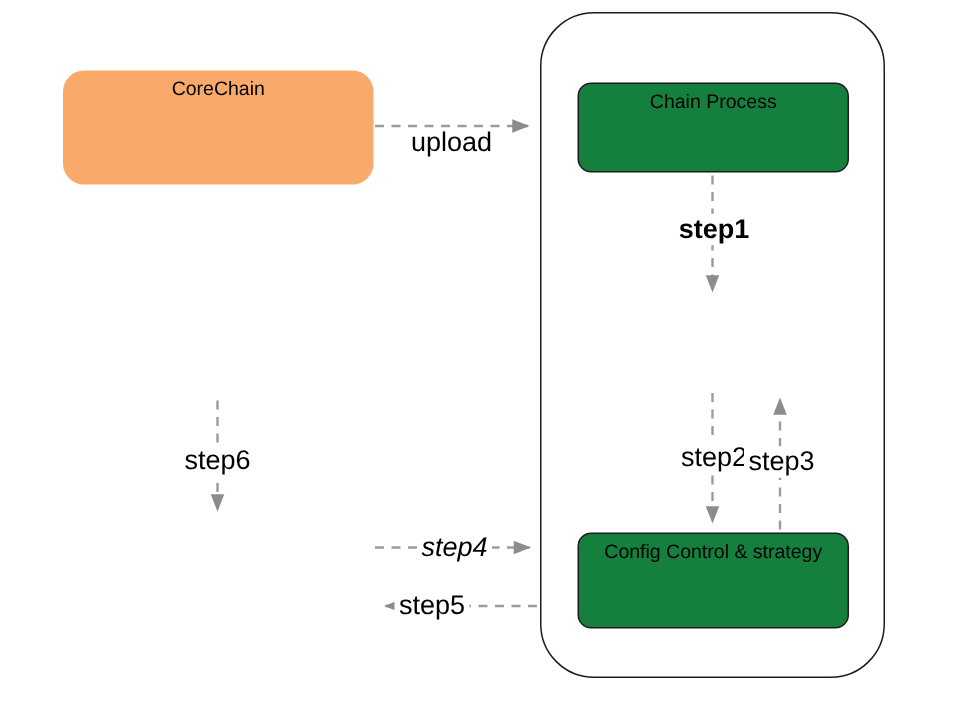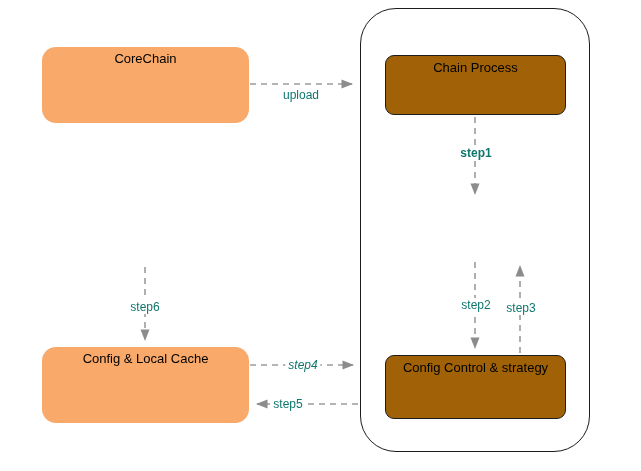--- a/index.html
+++ b/index.html
@@ -12,24 +12,24 @@
     border:1px solid #1c1c1c; border-radius:36px; box-sizing:border-box;
     background:transparent;
   }
   svg.edges { position:absolute; left:0; top:0; width:641px; height:471px; pointer-events:none; }
   .node {
     position:absolute; display:flex; align-items:flex-start; justify-content:center;
     text-align:center; font-size:13px; color:#000; box-sizing:border-box;
     line-height:1.2; padding:4px;
   }
   .node.orange { background:#f9a96a; border-radius:14px; }
-  .node.white  { background:#a16207; border:1px solid #1c1c1c; border-radius:9px; }
+  .node.white  { background:#15803d; border:1px solid #1c1c1c; border-radius:9px; }
   .edge-label {
     position:absolute; transform:translate(-50%,-50%);
-    background:#ffffff; padding:0 3px; font-size:12px; color:#0f766e;
+    background:#ffffff; padding:0 3px; font-size:18px; color:#000000;
     white-space:nowrap;
   }
 </style>
 </head>
 <body>
 
 <div class="canvas">
 
   <div class="group"></div>
 
@@ -46,23 +46,20 @@
       <line x1="520" y1="353" x2="520" y2="266" marker-end="url(#arrow)"></line>
       <line x1="250" y1="365" x2="353" y2="365" marker-end="url(#arrow)"></line>
       <line x1="358" y1="404" x2="257" y2="404" marker-end="url(#arrow)"></line>
       <line x1="145" y1="267" x2="145" y2="340" marker-end="url(#arrow)"></line>
     </g>
   </svg>
 
   <div class="node orange" style="left:42px; top:47px; width:207px; height:76px;">
     <span>CoreChain</span>
   </div>
-  <div class="node orange" style="left:42px; top:347px; width:207px; height:76px;">
-    <span>Config &amp; Local Cache</span>
-  </div>
 
   <div class="node white" style="left:385px; top:55px; width:181px; height:60px;">
     <span>Chain Process</span>
   </div>
   <div class="node white" style="left:385px; top:355px; width:181px; height:64px;">
     <span>Config Control &amp; strategy</span>
   </div>
 
   <div class="edge-label" style="left:301px; top:95px; background:transparent;">upload</div>
   <div class="edge-label" style="left:476px; top:153px;font-weight:bold;">step1</div>

